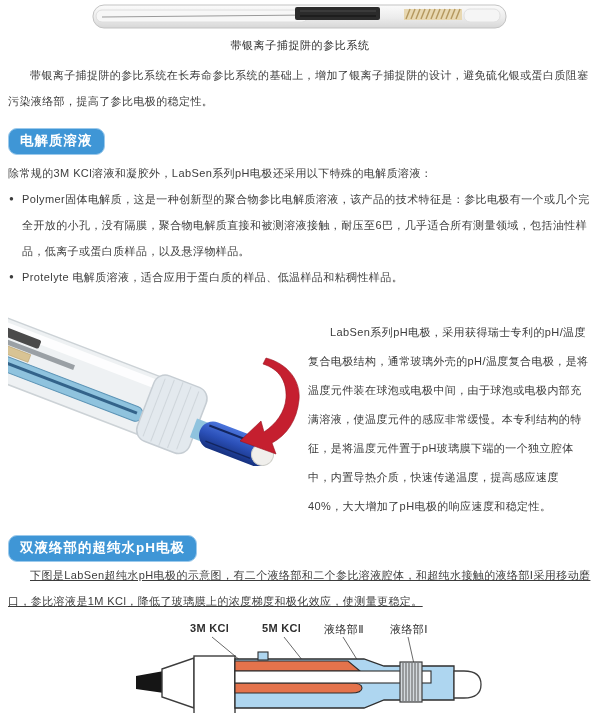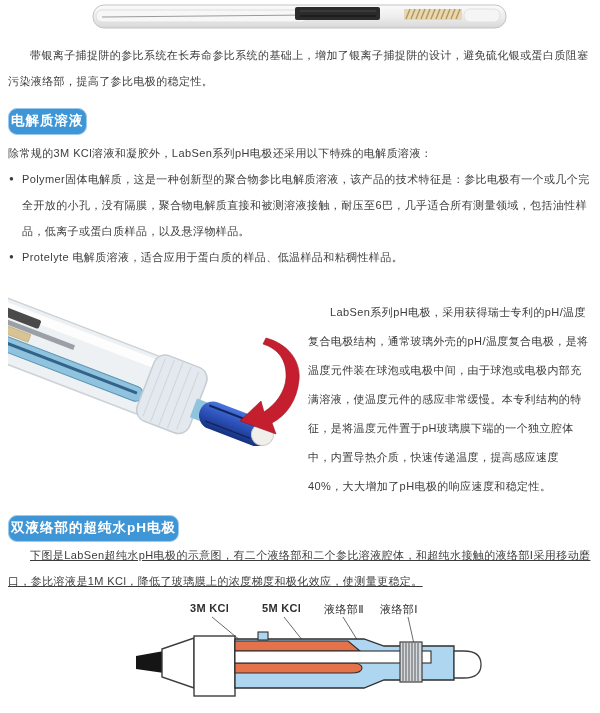--- a/index.html
+++ b/index.html
@@ -12,39 +12,39 @@
   p{margin:0;}
   .body-text{line-height:26px;}
   .indent{text-indent:2em;}
   .figure-top{padding-top:3px;text-align:center;}
   .figure-top svg{display:block;margin:0 auto;}
   .caption{margin-top:5px;font-size:11px;color:#2f2f2f;text-align:center;letter-spacing:.6px;}
   .intro{margin-top:9px;}
   .badge{
     display:inline-block;margin-top:14px;
     background:#3f96d6;color:#fff;font-size:13.5px;font-weight:bold;
-    padding:3px 2px 4px;border-radius:9px;letter-spacing:1px;
+    padding:3px 11px 4px;border-radius:9px;letter-spacing:1px;
     border:1.5px solid #9ccaec;
   }
   .lead{margin-top:5px;}
   .bullets{margin-top:0;}
   .bullet{position:relative;padding-left:14px;line-height:26px;}
   .bullet .dot{position:absolute;left:1px;top:0;font-size:8px;line-height:26px;color:#3c3c3c;}
   .patent-row{display:flex;margin-top:4px;}
   .patent-photo{width:300px;height:172px;flex:0 0 auto;}
   .patent-text{flex:1;margin-top:24px;line-height:29px;}
   .dual-para{text-decoration:underline;}
   .diagram{position:relative;width:480px;height:102px;margin:6px 0 0 104px;}
   .diagram svg{position:absolute;left:0;top:0;}
   .dlabel{position:absolute;top:2px;white-space:nowrap;color:#2e2e2e;}
   .dlabel.kcl{font-weight:bold;letter-spacing:.3px;}
   .lbl-1{left:78px;}
   .lbl-2{left:150px;}
   .lbl-3{left:212px;}
-  .lbl-4{left:268px;}
+  .lbl-4{left:278px;}
 </style>
 </head>
 <body>
 
 <div class="page">
 
   <div class="figure-top">
     <svg width="416" height="30" viewBox="0 0 416 30">
       <defs>
         <linearGradient id="tubeG" x1="0" y1="0" x2="0" y2="1">
@@ -70,20 +70,21 @@
             <line x1="339" y1="16" x2="343" y2="6"></line>
           <line x1="344" y1="16" x2="348" y2="6"></line>
             <line x1="349" y1="16" x2="353" y2="6"></line>
           <line x1="354" y1="16" x2="358" y2="6"></line>
             <line x1="359" y1="16" x2="363" y2="6"></line>
           <line x1="364" y1="16" x2="368" y2="6"></line>
         </g>
       </g>
       <rect x="372" y="6" width="36" height="13" rx="6" fill="#f5f5f5" stroke="#e0e0e0"></rect>
     </svg>
+    <div class="caption">带银离子捕捉阱的参比系统</div>
   </div>
 
   <p class="body-text indent intro">带银离子捕捉阱的参比系统在长寿命参比系统的基础上，增加了银离子捕捉阱的设计，避免硫化银或蛋白质阻塞污染液络部，提高了参比电极的稳定性。</p>
 
   <div><span class="badge">电解质溶液</span></div>
   <p class="body-text lead">除常规的3M KCl溶液和凝胶外，LabSen系列pH电极还采用以下特殊的电解质溶液：</p>
   <div class="bullets">
     <div class="bullet">
       <span class="dot">●</span>
       <span>Polymer固体电解质，这是一种创新型的聚合物参比电解质溶液，该产品的技术特征是：参比电极有一个或几个完全开放的小孔，没有隔膜，聚合物电解质直接和被测溶液接触，耐压至6巴，几乎适合所有测量领域，包括油性样品，低离子或蛋白质样品，以及悬浮物样品。</span>

